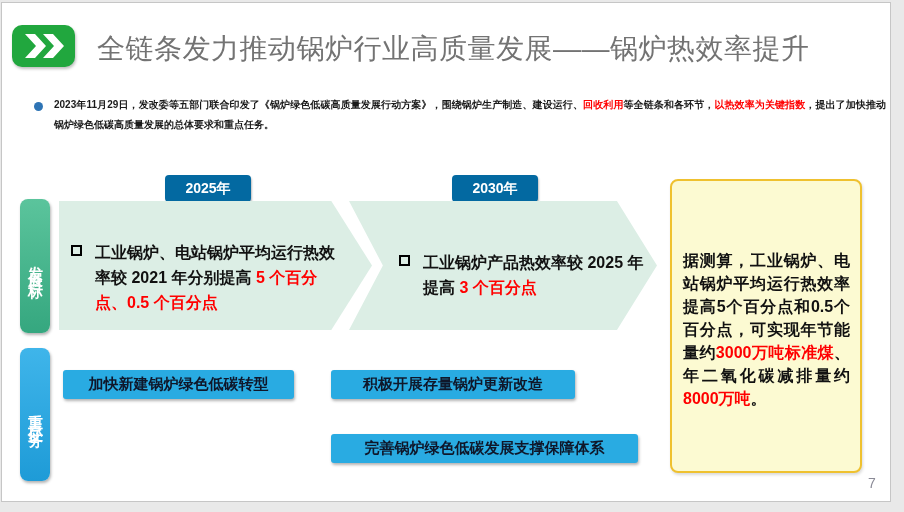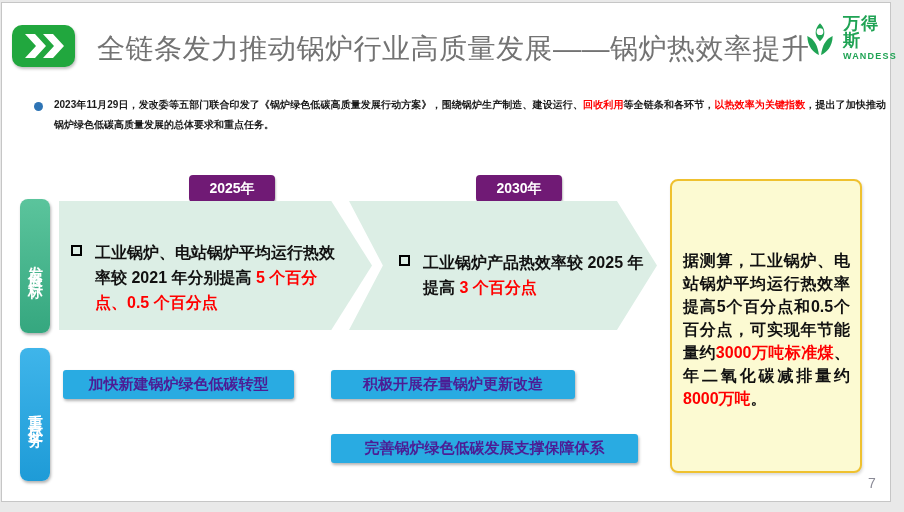--- a/index.html
+++ b/index.html
@@ -34,25 +34,24 @@
     background:#2E74B5;
   }
   .intro-text{
     position:absolute;left:52px;top:92px;width:832px;
     font-size:10px;font-weight:700;color:#1a1a1a;line-height:19.5px;
     text-align:justify;
   }
   .seg-red{color:#FF0000;}
   
   .year-pill{
-    position:absolute;top:172px;width:86px;height:27px;background:#701a75;
+    position:absolute;top:172px;width:86px;height:27px;background:#0369a1;
     border-radius:4px;color:#fff;font-size:14px;font-weight:700;
     display:flex;align-items:center;justify-content:center;
     box-shadow:1px 2px 2px rgba(0,0,0,.25);
-    margin-left:24px;
   }
   .year-2025{left:163px;}
   .year-2030{left:450px;}
   .v-pill{
     position:absolute;left:18px;width:30px;border-radius:8px;
     color:#fff;font-size:15px;font-weight:700;
     writing-mode:vertical-rl;text-orientation:upright;letter-spacing:6px;
     display:flex;align-items:center;justify-content:center;
     box-shadow:1px 2px 3px rgba(0,0,0,.3);
   }
@@ -87,21 +86,21 @@
     background:#FCFAD2;border:2px solid #EFC12F;border-radius:8px;box-sizing:border-box;
     box-shadow:1px 2px 3px rgba(0,0,0,.15);
   }
   .highlight-text{
     margin:68px 10px 0 11px;
     font-size:16px;font-weight:700;color:#111;line-height:23px;text-align:justify;
   }
   
   .task-btn{
     position:absolute;height:29px;background:#29ABE2;border-radius:3px;
-    color:#4c1d95;font-size:15px;font-weight:700;
+    color:#0f172a;font-size:15px;font-weight:700;
     display:flex;align-items:center;justify-content:center;white-space:nowrap;
     box-shadow:1px 2px 3px rgba(0,0,0,.3);
     text-align:right;
   }
   .btn1{left:61px;top:367px;width:231px;}
   .btn2{left:329px;top:367px;width:244px;}
   .btn3{left:61px;top:431px;width:228px;}
   .btn4{left:329px;top:431px;width:307px;}
   
   .page-number{
@@ -114,32 +113,20 @@
 <div class="slide">
 
   <div class="chev-badge">
     <svg width="46" height="28" viewBox="0 0 46 28">
       <path d="M4 2 L14 2 L25 14 L14 26 L4 26 L15 14 Z" fill="#ffffff"></path>
       <path d="M22 2 L32 2 L43 14 L32 26 L22 26 L33 14 Z" fill="#ffffff"></path>
     </svg>
   </div>
   <div class="page-title">全链条发力推动锅炉行业高质量发展——锅炉热效率提升</div>
 
-  <div class="logo">
-    <svg width="38" height="40" viewBox="0 0 36 36">
-      <path d="M18 4 C13 9 12 16 18 21 C24 16 23 9 18 4 Z" fill="#1FA354"></path>
-      <path d="M6 16 C6 26 12 32 17 34 C16 26 13 19 6 16 Z" fill="#1FA354"></path>
-      <path d="M30 16 C30 26 24 32 19 34 C20 26 23 19 30 16 Z" fill="#1FA354"></path>
-      <circle cx="18" cy="12" r="3.2" fill="#ffffff"></circle>
-    </svg>
-    <div class="logo-texts">
-      <span class="logo-name">万得斯</span>
-      <span class="logo-sub">WANDESS</span>
-    </div>
-  </div>
 
   <div class="intro-bullet"></div>
   <div class="intro-text"><span>2023年11月29日，发改委等五部门联合印发了《锅炉绿色低碳高质量发展行动方案》，围绕锅炉生产制造、建设运行、</span><span class="seg-red">回收利用</span><span>等全链条和各环节，</span><span class="seg-red">以热效率为关键指数</span><span>，提出了加快推动锅炉绿色低碳高质量发展的总体要求和重点任务。</span></div>
 
   <div class="year-pill year-2025">2025年</div>
   <div class="year-pill year-2030">2030年</div>
 
   <div class="v-pill v-goals">发展目标</div>
   <div class="v-pill v-tasks">重点任务</div>
 

